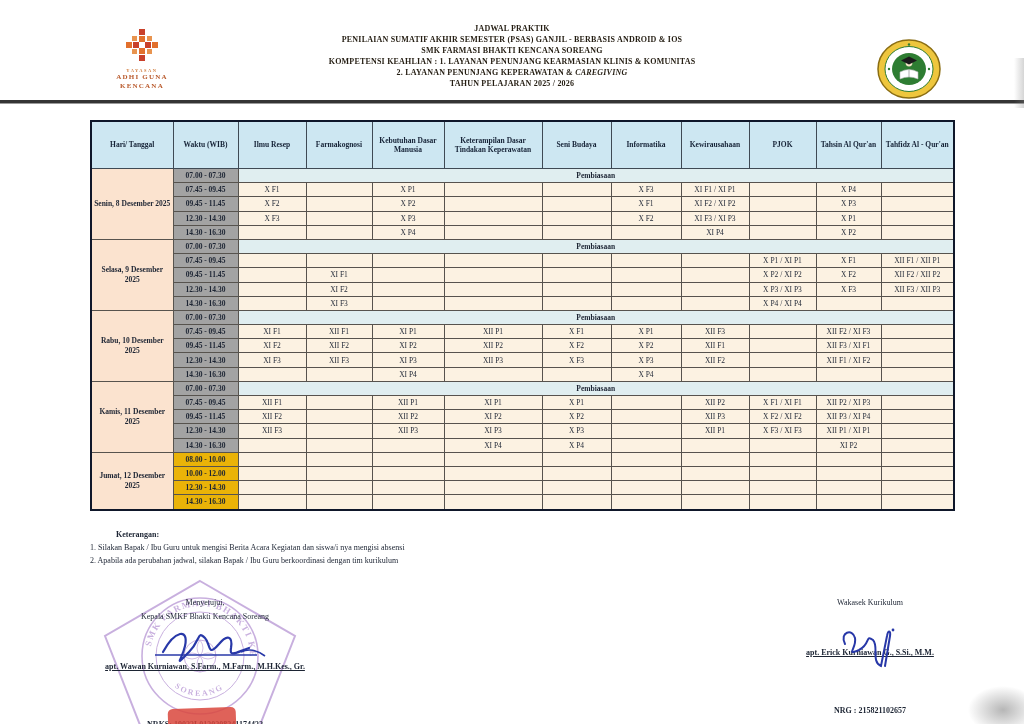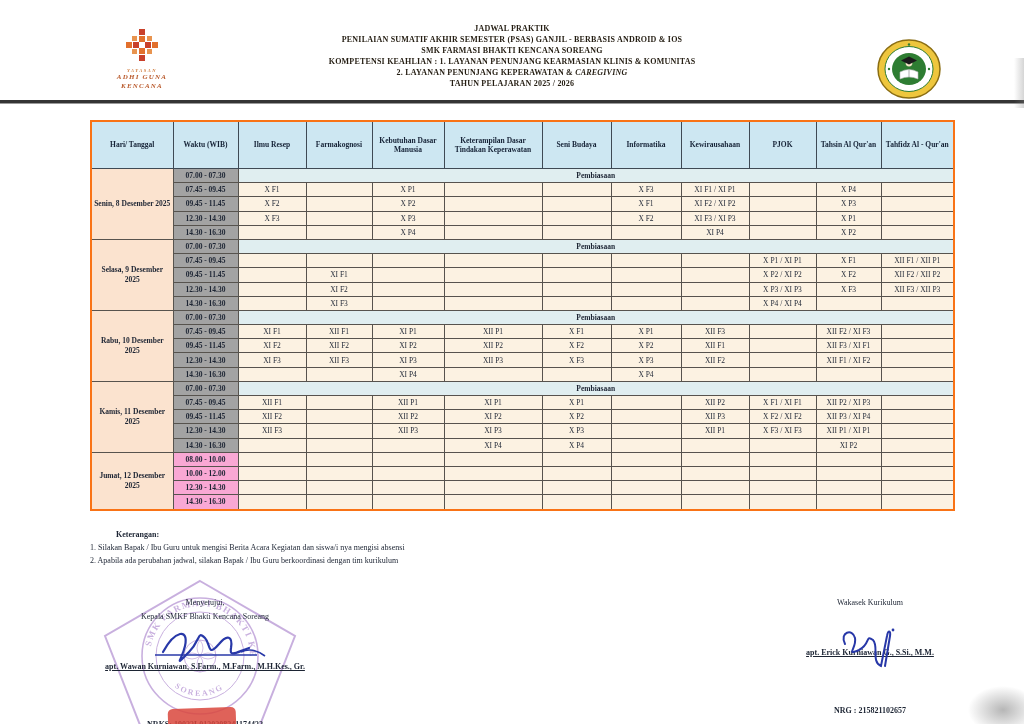--- a/index.html
+++ b/index.html
@@ -5,36 +5,36 @@
   html,body{margin:0;padding:0;}
   .page{position:relative;width:1024px;height:724px;background:#ffffff;overflow:hidden;
         font-family:"Liberation Serif","DejaVu Serif",serif;color:#1c2433;}
 
   
   .title-block{position:absolute;top:23px;left:0;right:0;text-align:center;
                font-weight:bold;font-size:8px;line-height:11px;color:#241d12;letter-spacing:.2px;}
   .header-rule{position:absolute;top:100px;left:0;width:1024px;height:3px;background:#343434;
                border-bottom:1px solid #9a9a9a;}
 
-  .logo-left{position:absolute;left:103px;top:28px;width:78px;text-align:center;font-style:italic;}
+  .logo-left{position:absolute;left:103px;top:28px;width:78px;text-align:center;}
   .logo-left .yayasan{font-size:4.5px;letter-spacing:1.5px;color:#d07a3a;font-weight:bold;margin-top:2px;}
   .logo-left .name{font-size:7px;letter-spacing:1.2px;color:#b9592b;font-weight:bold;line-height:8.5px;}
   .logo-right{position:absolute;left:876px;top:38px;}
 
   
   table.schedule{position:absolute;left:90px;top:120px;width:863px;border-collapse:collapse;
                  table-layout:fixed;font-size:7.5px;}
   .schedule th{background:#cde7f2;border:1px solid #3f4a55;font-weight:bold;height:44px;
                padding:1px 2px;color:#152236;font-size:7.5px;line-height:1.25;}
   .schedule td{border:1px solid #57534e;text-align:center;height:13.2px;padding:0 2px;
                background:#fcf2e2;color:#1c2433;overflow:hidden;white-space:nowrap;}
-  .schedule{border:2px solid #f97316;}
+  .schedule{border:2px solid #0f172a;}
   .schedule td.day{background:#fbe3cf;font-weight:bold;white-space:normal;line-height:1.3;}
   .schedule td.time{font-weight:bold;background:#a3a3a3;}
-  .schedule td.time.peach{background:#f9a8d4;}
+  .schedule td.time.peach{background:#eab308;}
   .schedule td.pembiasaan{background:#e0eef0;font-weight:bold;}
   .schedule tr.block-start td{border-top:1.5px solid #26262a;}
 
   
   .keterangan{position:absolute;left:90px;top:528px;font-size:8px;line-height:13px;}
   .keterangan .k-title{font-weight:bold;padding-left:26px;}
   .sig{position:absolute;text-align:center;font-size:8px;line-height:14px;}
   .sig-left{left:60px;top:596px;width:290px;}
   .sig-right{left:740px;top:596px;width:260px;}
   .sig .name{font-weight:bold;text-decoration:underline;margin-top:36px;}

